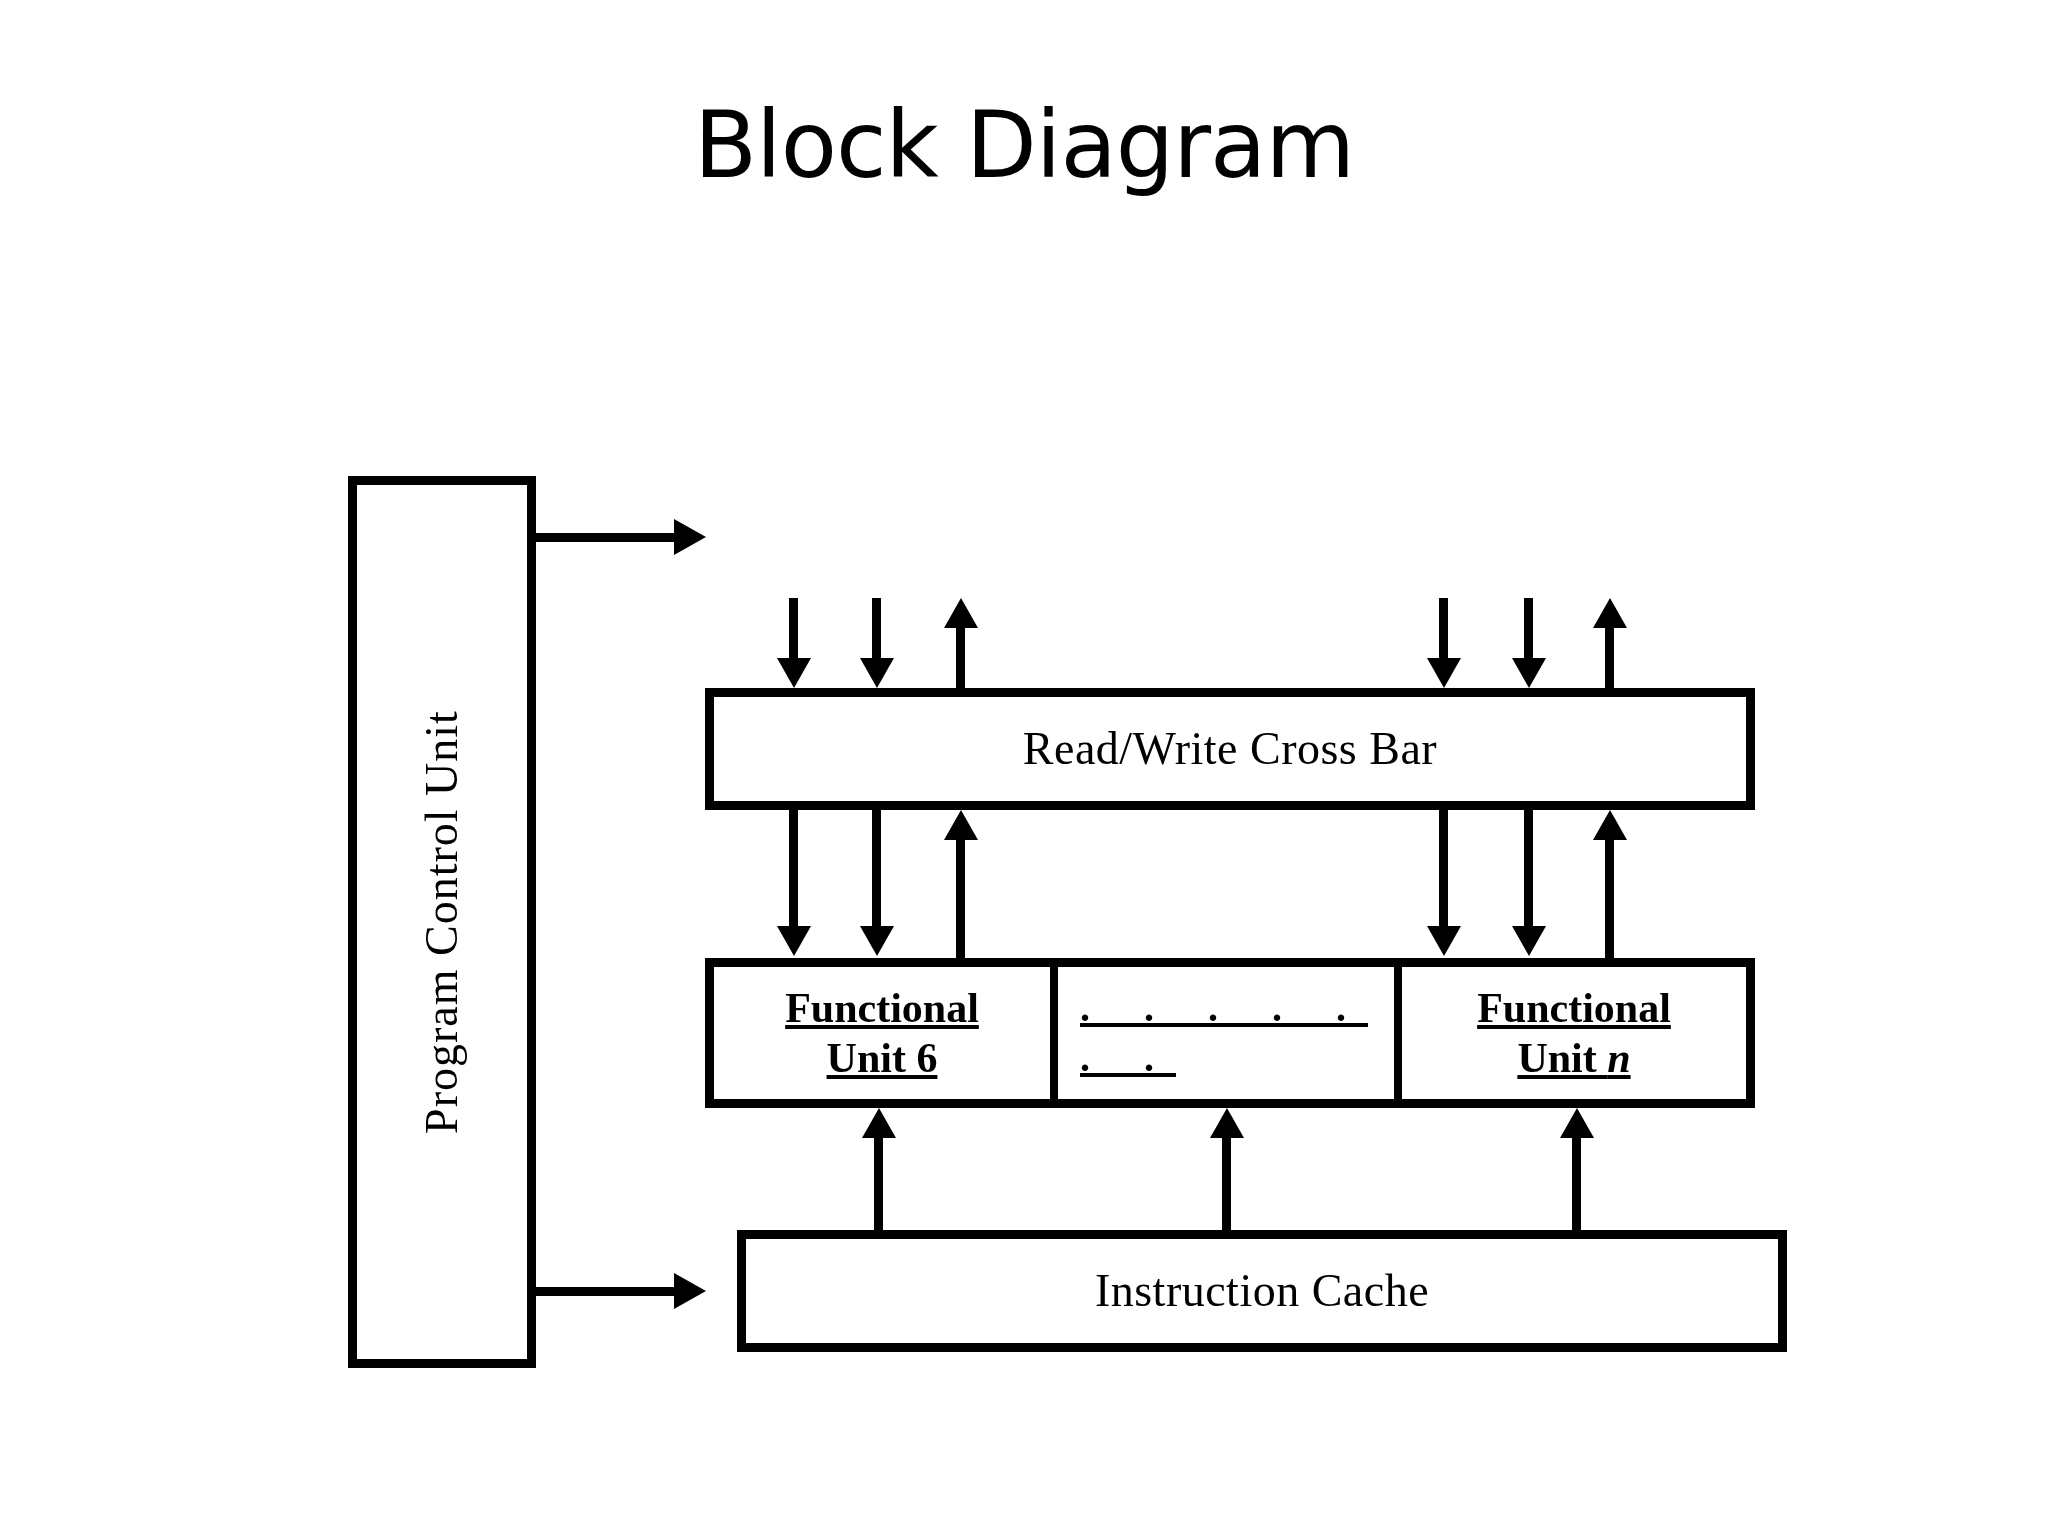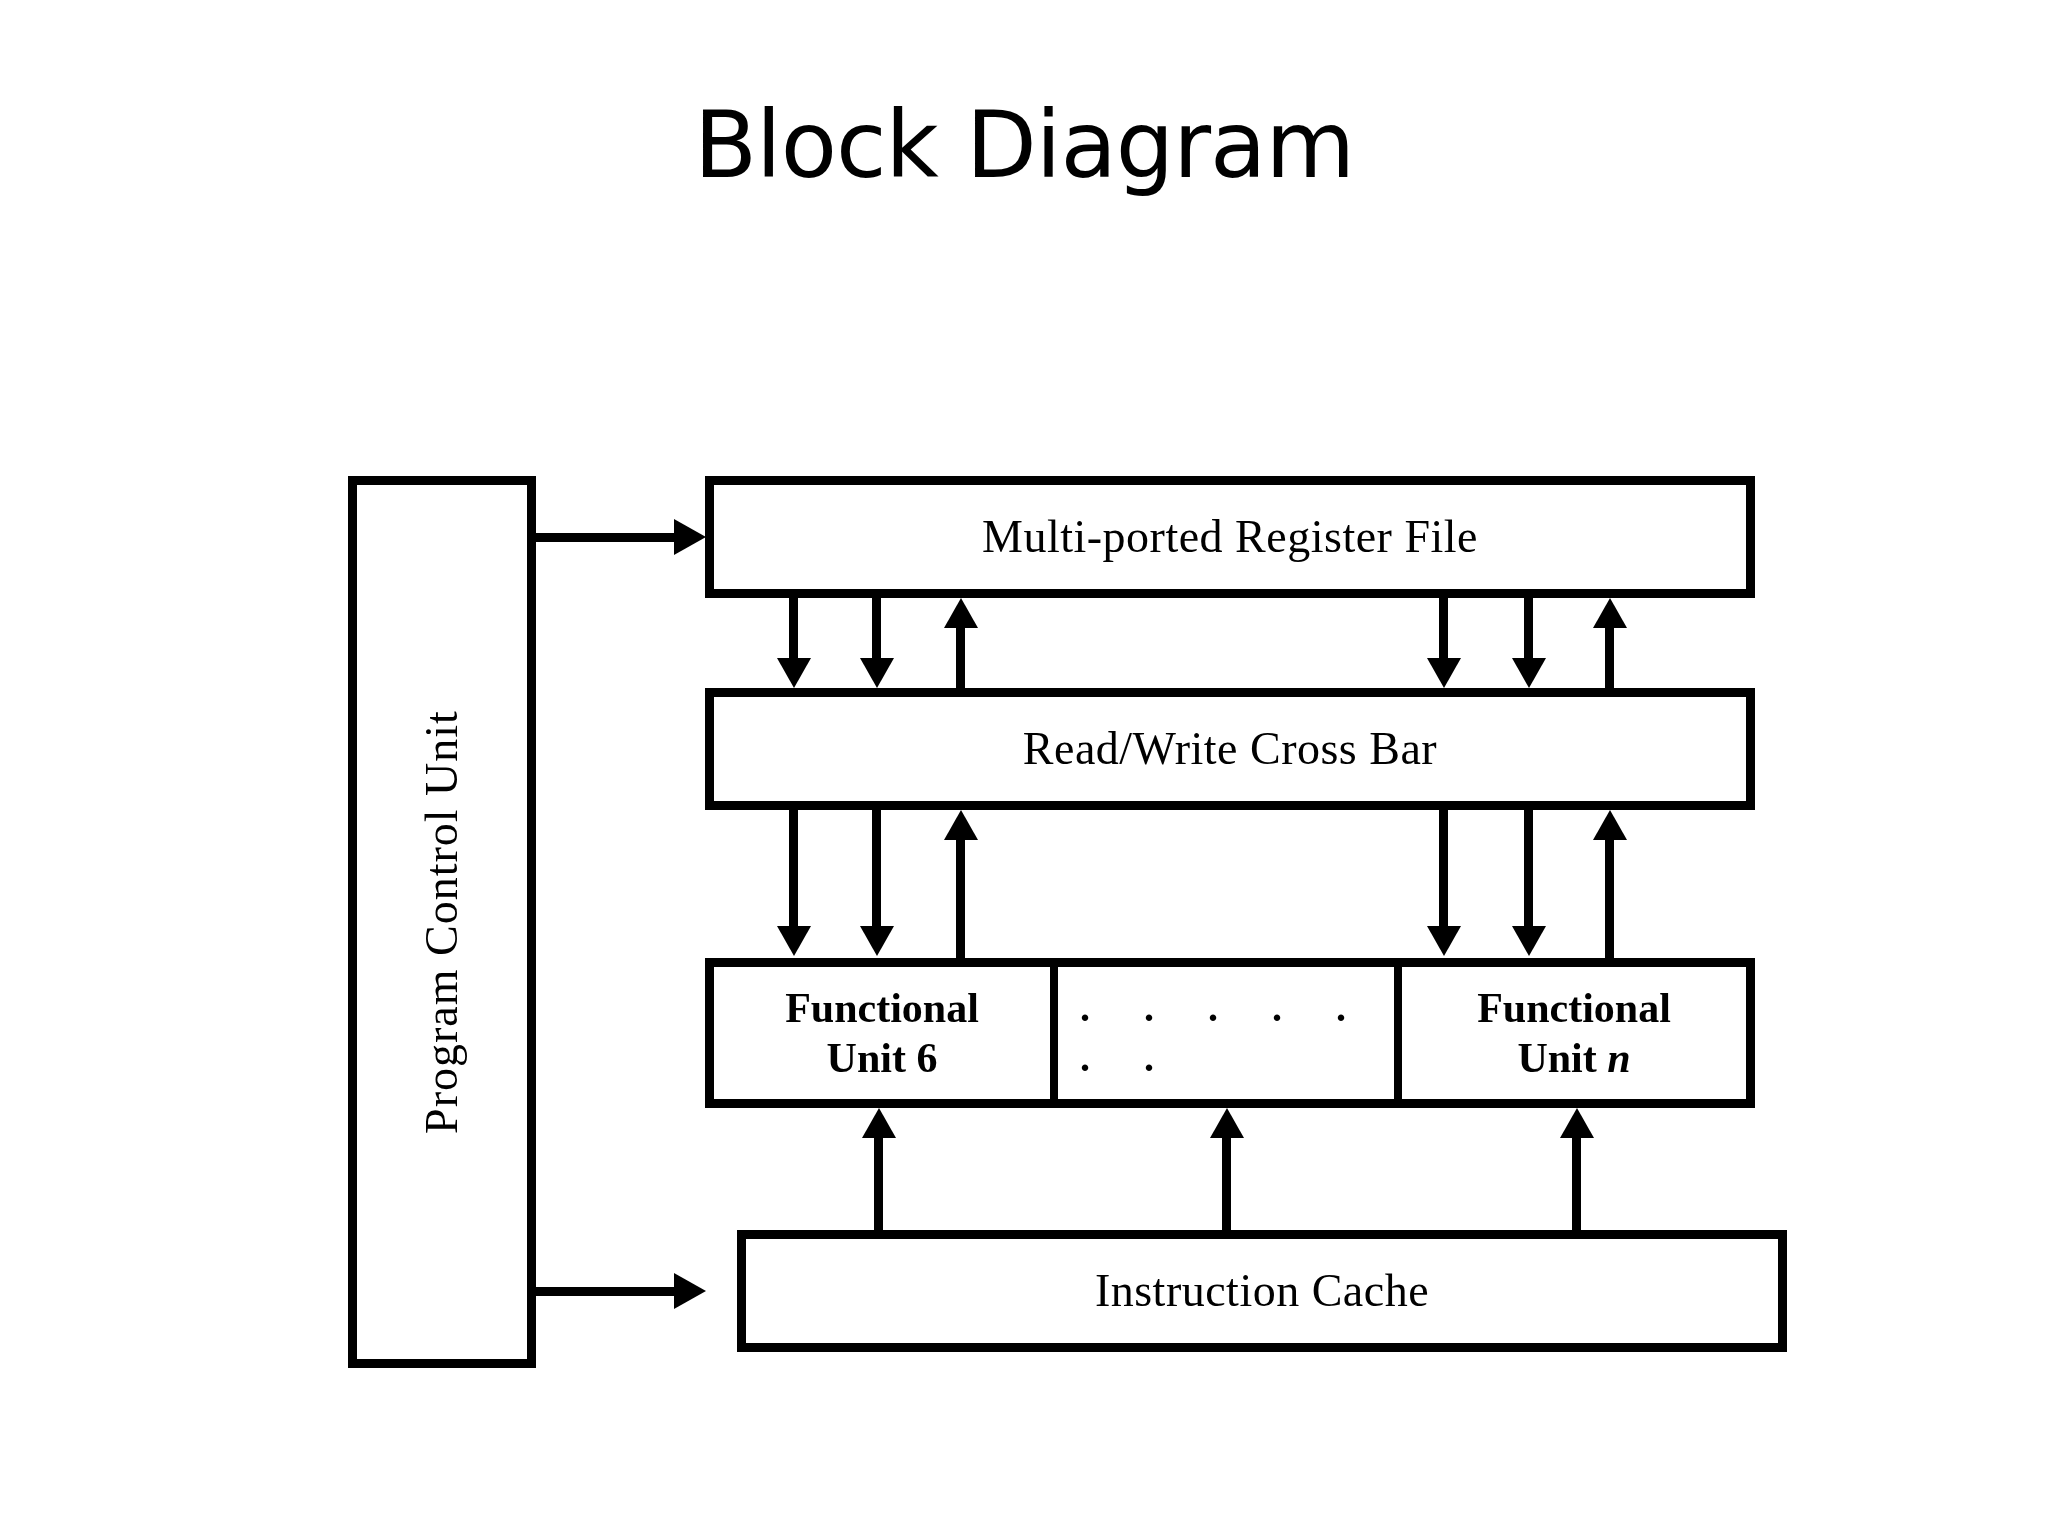--- a/index.html
+++ b/index.html
@@ -42,21 +42,21 @@
   }
 
   
   #regfile{left:705px;top:476px;width:1050px;height:122px;}
   #crossbar{left:705px;top:688px;width:1050px;height:122px;}
   #furow{left:705px;top:958px;width:1050px;height:150px;border:9px solid #000;
          display:block;padding:0;}
   #icache{left:705px;top:1230px;width:1050px;height:122px;margin-left:32px;}
 
   
-  .fu-inner{position:absolute;left:0;top:0;width:100%;height:100%;display:flex;}
+  .fu-inner{position:absolute;left:0;top:0;width:100%;height:100%;display:flex;text-decoration:underline;}
   .fu-cell{
     flex:0 0 auto;height:100%;
     display:flex;flex-direction:column;align-items:center;justify-content:center;
     font-family:"Liberation Serif",serif;
     font-weight:bold;font-size:42px;line-height:50px;
     box-sizing:border-box;
   }
   #fu1{width:344px;border-right:8px solid #000;}
   #fudots{width:344px;border-right:8px solid #000;
           flex-direction:row;align-items:center;justify-content:center;}
@@ -87,23 +87,20 @@
 <body>
 
 <div id="slide">
 
   <div class="title">Block Diagram</div>
 
   <div class="blk" id="pcu">
     <span class="lbl">Program Control Unit</span>
   </div>
 
-  <div class="blk" id="regfile">
-    <span class="lbl">Multi-ported Register File</span>
-  </div>
 
   <div class="blk" id="crossbar">
     <span class="lbl">Read/Write Cross Bar</span>
   </div>
 
   <div class="blk" id="furow">
     <div class="fu-inner">
       <div class="fu-cell" id="fu1">
         <span class="l1">Functional</span>
         <span class="l2">Unit 6</span>

